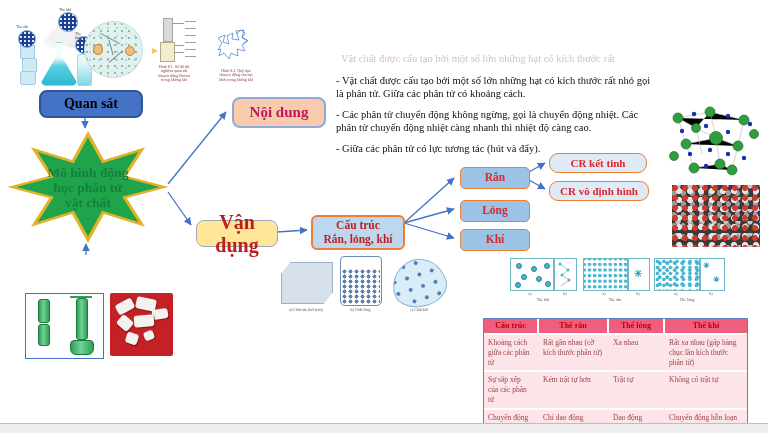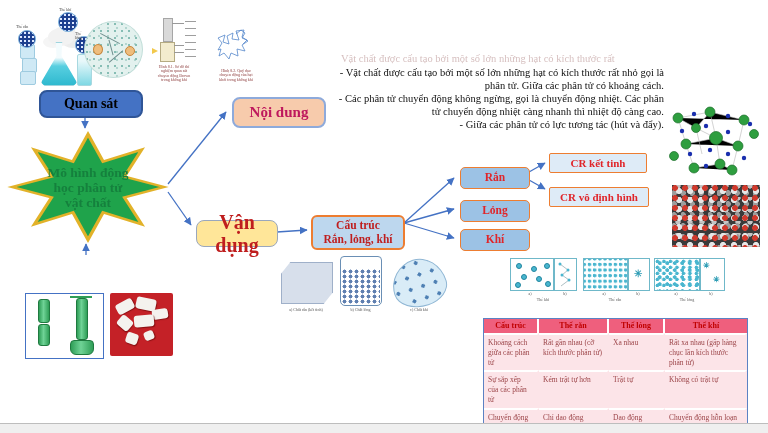--- a/index.html
+++ b/index.html
@@ -7,24 +7,24 @@
           font-family:"Liberation Serif","DejaVu Serif",serif;}
   .abs{position:absolute;}
   svg.overlay{position:absolute;left:0;top:0;width:768px;height:433px;pointer-events:none;z-index:1;}
   .node{position:absolute;z-index:2;display:flex;flex-direction:column;align-items:center;justify-content:center;
         text-align:center;font-weight:bold;border-radius:8px;line-height:1.15;}
   .blue-node{background:#4472C4;border:2px solid #2F5597;color:#000;font-size:14px;}
   .peach-node{background:#F7CBAC;border:2px solid #8EAADB;color:#be185d;font-size:15px;}
   .yellow-node{background:#FFE699;border:1.5px solid #9aa7bd;color:#BF1E1E;font-size:20px;}
   .ltblue-node{background:#BDD7EE;border:2px solid #ED7D31;color:#BF1E1E;font-size:11.5px;border-radius:6px;}
   .state-node{background:#9CC2E5;border:1.5px solid #ED7D31;color:#E0252A;font-size:11.5px;border-radius:5px;}
-  .cr-node{background:#DEEBF7;border:1.5px solid #ED7D31;color:#E0252A;font-size:11px;border-radius:2px;}
+  .cr-node{background:#DEEBF7;border:1.5px solid #ED7D31;color:#E0252A;font-size:11px;border-radius:9px;}
   .star-text{position:absolute;z-index:3;color:#15803d;font-weight:bold;font-size:13.5px;line-height:15px;text-align:center;}
   .notes{position:absolute;z-index:2;color:#101010;font-size:10.5px;line-height:13px;}
-  .notes div{margin:0;text-align:right;}
+  .notes div{margin:8px;}
   .ghost{position:absolute;z-index:2;color:#d6bfbf;font-size:10.5px;white-space:nowrap;overflow:hidden;}
   .tiny{font-size:8px;transform:scale(.5);transform-origin:top left;color:#444;line-height:9px;}
   .tinyc{font-size:8px;transform:scale(.5);transform-origin:top center;color:#555;line-height:9px;text-align:center;}
   .cap{font-size:8px;transform:scale(.5);transform-origin:top center;color:#8b3a3a;line-height:9px;text-align:center;}
   
   .ice{background:#cfe9f5;border:1px solid #9ecbe0;border-radius:2px;position:absolute;}
   .callout{position:absolute;border-radius:50%;background:#1d3f8f;
      background-image:radial-gradient(circle at 2px 2px,#dfe9ff 1px,transparent 1.3px);background-size:4px 4px;
      border:1px solid #7fb6e0;}
   .cloud{position:absolute;background:#f2f2f2;border-radius:50%;
@@ -177,21 +177,21 @@
   <div class="node state-node" style="left:460px;top:200px;width:68px;height:20px;">
     <span>Lỏng</span>
   </div>
   <div class="node state-node" style="left:460px;top:229px;width:68px;height:20px;">
     <span>Khí</span>
   </div>
 
   <div class="node cr-node" style="left:549px;top:153px;width:96px;height:18px;">
     <span>CR kết tinh</span>
   </div>
-  <div class="node cr-node" style="left:549px;top:187px;width:98px;height:18px;text-align:right;">
+  <div class="node cr-node" style="left:549px;top:181px;width:98px;height:18px;text-align:right;">
     <span>CR vô định hình</span>
   </div>
 
   <div class="ghost" style="left:341px;top:53px;width:320px;">Vật chất được cấu tạo bởi một số lớn những hạt có kích thước rất</div>
   <div class="notes" style="left:328px;top:66px;width:336px;">
     <div>- Vật chất được cấu tạo bởi một số lớn những hạt có kích thước rất nhỏ gọi là phân tử. Giữa các phân tử có khoảng cách.</div>
     <div>- Các phân tử chuyển động không ngừng, gọi là chuyển động nhiệt. Các phân tử chuyển động nhiệt càng nhanh thì nhiệt độ càng cao.</div>
     <div>- Giữa các phân tử có lực tương tác (hút và đẩy).</div>
   </div>
 

